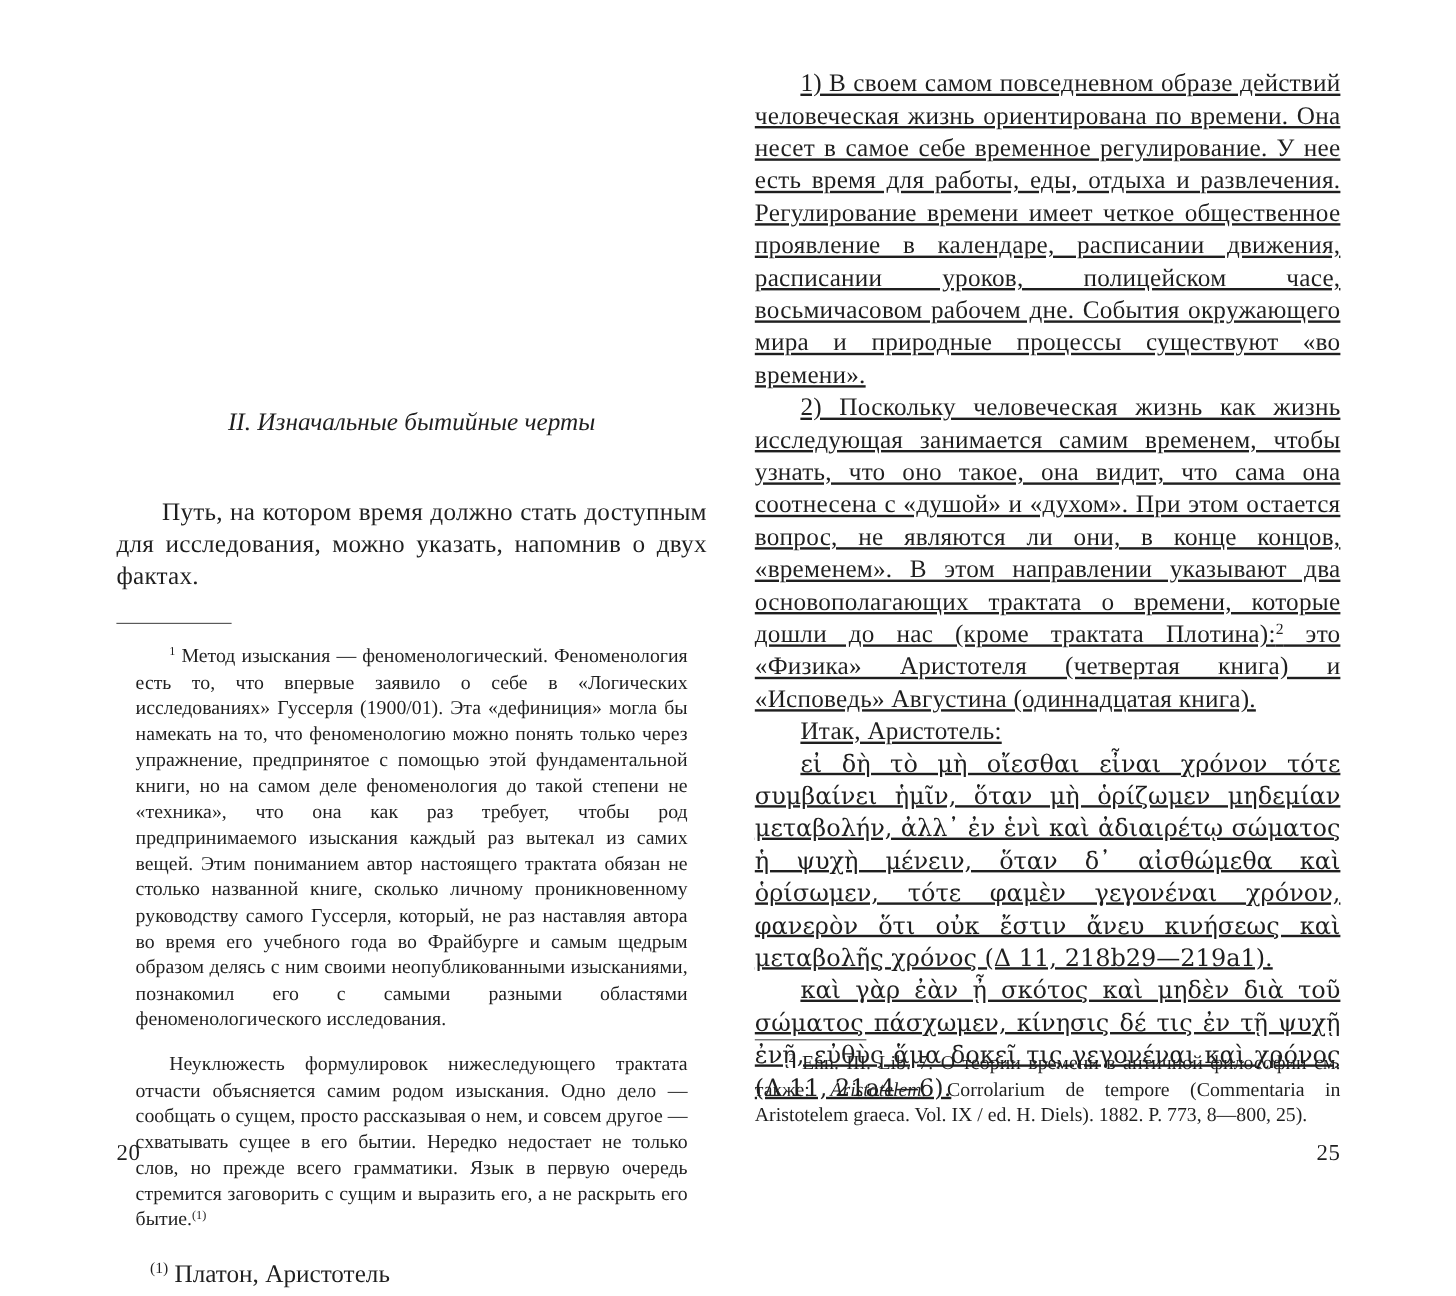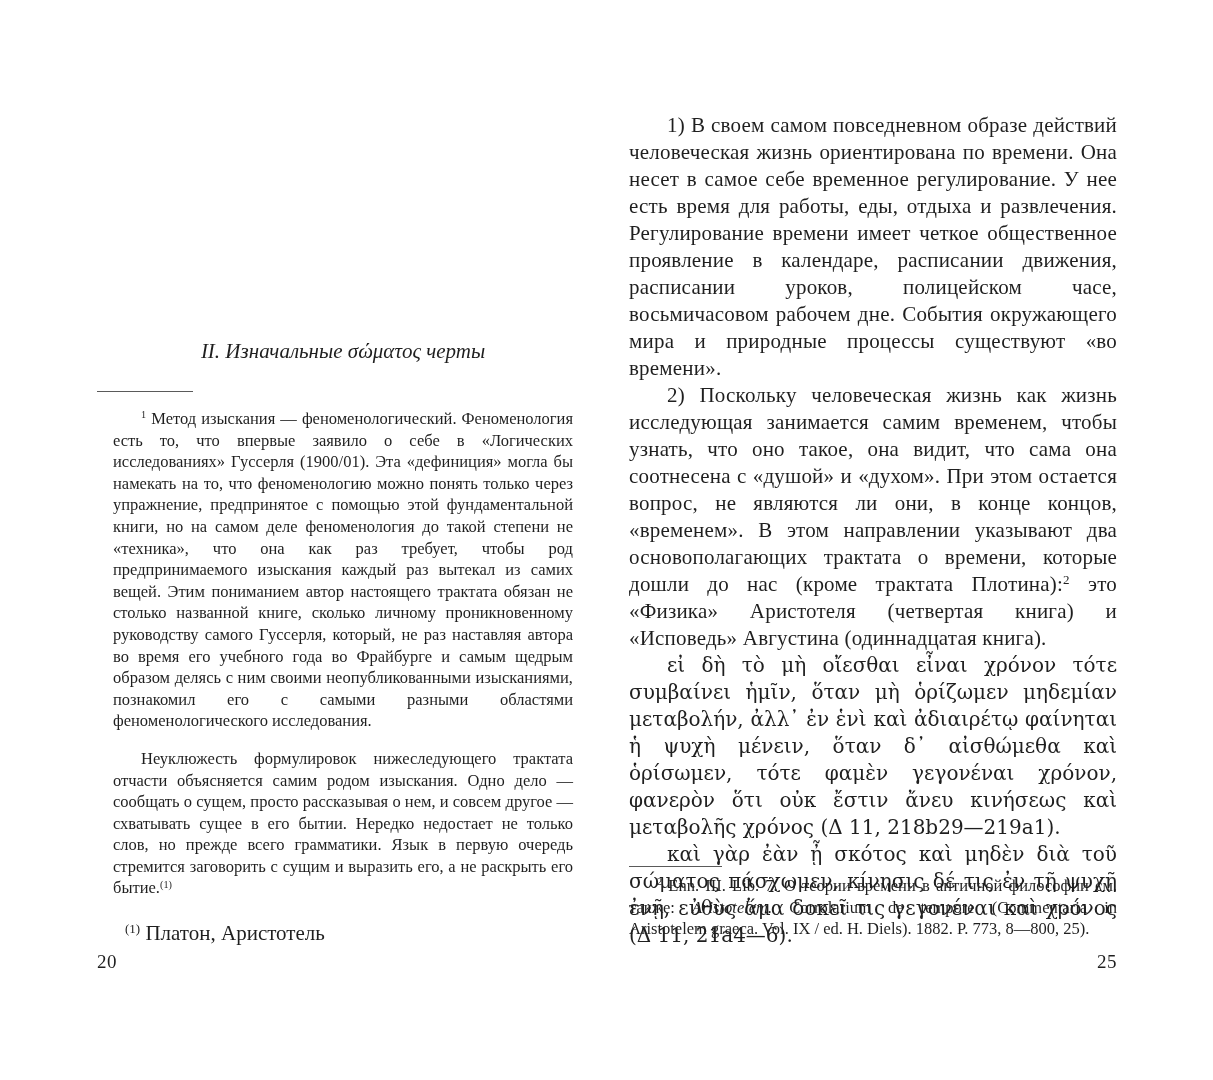--- a/index.html
+++ b/index.html
@@ -75,21 +75,21 @@
 
   .page-number {
     position: absolute;
     top: 951px;
     font-size: 19px;
     letter-spacing: 0.5px;
   }
   .pn-left  { left: 0; }
   .pn-right { right: 0; }
 
-  .rp-text { margin-top: 112px; }
+  .rp-text { margin-top: 56px; text-decoration: underline; }
   .rp-text p { margin: 0; }
 
   .greek {
     font-family: "DejaVu Serif", "Liberation Serif", serif;
     font-size: 20px;
     letter-spacing: 0;
   }
 
   .rp-footnote-block {
     position: absolute;
@@ -106,42 +106,44 @@
     text-indent: 28px;
   }
   .italic { font-style: italic; }
 </style>
 </head>
 <body>
 
 <div class="page page-left">
 
   <h2 class="chapter-heading">
-    <span class="heading-line">II. Изначальные σώματος черты</span>
+    <span class="heading-line">II. Изначальные бытийные черты</span>
   </h2>
 
+  <p class="body-text indent lead-para">Путь, на котором время должно стать доступным для исследования, можно указать, напомнив о двух фактах.</p>
 
   <div class="footnote-rule"></div>
 
   <div class="footnote-block">
     <p><sup>1</sup> <span>Метод изыскания — феноменологический. Феноменология есть то, что впервые заявило о себе в «Логических исследованиях» Гуссерля (1900/01). Эта «дефиниция» могла бы намекать на то, что феноменологию можно понять только через упражнение, предпринятое с помощью этой фундаментальной книги, но на самом деле феноменология до такой степени не «техника», что она как раз требует, чтобы род предпринимаемого изыскания каждый раз вытекал из самих вещей. Этим пониманием автор настоящего трактата обязан не столько названной книге, сколько личному проникновенному руководству самого Гуссерля, который, не раз наставляя автора во время его учебного года во Фрайбурге и самым щедрым образом делясь с ним своими неопубликованными изысканиями, познакомил его с самыми разными областями феноменологического исследования.</span></p>
     <p><span>Неуклюжесть формулировок нижеследующего трактата отчасти объясняется самим родом изыскания. Одно дело — сообщать о сущем, просто рассказывая о нем, и совсем другое — схватывать сущее в его бытии. Нередко недостает не только слов, но прежде всего грамматики. Язык в первую очередь стремится заговорить с сущим и выразить его, а не раскрыть его бытие.</span><sup>(1)</sup></p>
   </div>
 
   <p class="bottom-note"><sup>(1)</sup> <span>Платон, Аристотель</span></p>
 
   <div class="page-number pn-left">20</div>
 </div>
 
 <div class="page page-right">
 
   <div class="body-text rp-text">
     <p class="indent">1) В своем самом повседневном образе действий человеческая жизнь ориентирована по времени. Она несет в самое себе временное регулирование. У нее есть время для работы, еды, отдыха и развлечения. Регулирование времени имеет четкое общественное проявление в календаре, расписании движения, расписании уроков, полицейском часе, восьмичасовом рабочем дне. События окружающего мира и природные процессы существуют «во времени».</p>
     <p class="indent"><span>2) Поскольку человеческая жизнь как жизнь исследующая занимается самим временем, чтобы узнать, что оно такое, она видит, что сама она соотнесена с «душой» и «духом». При этом остается вопрос, не являются ли они, в конце концов, «временем». В этом направлении указывают два основополагающих трактата о времени, которые дошли до нас (кроме трактата Плотина):</span><sup>2</sup><span> это «Физика» Аристотеля (четвертая книга) и «Исповедь» Августина (одиннадцатая книга).</span></p>
-    <p class="indent greek">εἰ δὴ τὸ μὴ οἴεσθαι εἶναι χρόνον τότε συμβαίνει ἡμῖν, ὅταν μὴ ὁρίζωμεν μηδεμίαν μεταβολήν, ἀλλ᾽ ἐν ἑνὶ καὶ ἀδιαιρέτῳ φαίνηται ἡ ψυχὴ μένειν, ὅταν δ᾽ αἰσθώμεθα καὶ ὁρίσωμεν, τότε φαμὲν γεγονέναι χρόνον, φανερὸν ὅτι οὐκ ἔστιν ἄνευ κινήσεως καὶ μεταβολῆς χρόνος (Δ 11, 218b29—219a1).</p>
+    <p class="indent">Итак, Аристотель:</p>
+    <p class="indent greek">εἰ δὴ τὸ μὴ οἴεσθαι εἶναι χρόνον τότε συμβαίνει ἡμῖν, ὅταν μὴ ὁρίζωμεν μηδεμίαν μεταβολήν, ἀλλ᾽ ἐν ἑνὶ καὶ ἀδιαιρέτῳ σώματος ἡ ψυχὴ μένειν, ὅταν δ᾽ αἰσθώμεθα καὶ ὁρίσωμεν, τότε φαμὲν γεγονέναι χρόνον, φανερὸν ὅτι οὐκ ἔστιν ἄνευ κινήσεως καὶ μεταβολῆς χρόνος (Δ 11, 218b29—219a1).</p>
     <p class="indent greek">καὶ γὰρ ἐὰν ᾖ σκότος καὶ μηδὲν διὰ τοῦ σώματος πάσχωμεν, κίνησις δέ τις ἐν τῇ ψυχῇ ἐνῇ, εὐθὺς ἅμα δοκεῖ τις γεγονέναι καὶ χρόνος (Δ 11, 21a4—6).</p>
   </div>
 
   <div class="rp-footnote-block">
     <div class="footnote-rule"></div>
     <p class="fn-text"><sup>2</sup> <span>Enn. III. Lib. 7. О теории времени в античной философии см. также: </span><span class="italic">Aristotelem.</span><span> Corrolarium de tempore (Commentaria in Aristotelem graeca. Vol. IX / ed. H. Diels). 1882. P. 773, 8—800, 25).</span></p>
   </div>
 
   <div class="page-number pn-right">25</div>
 </div>

